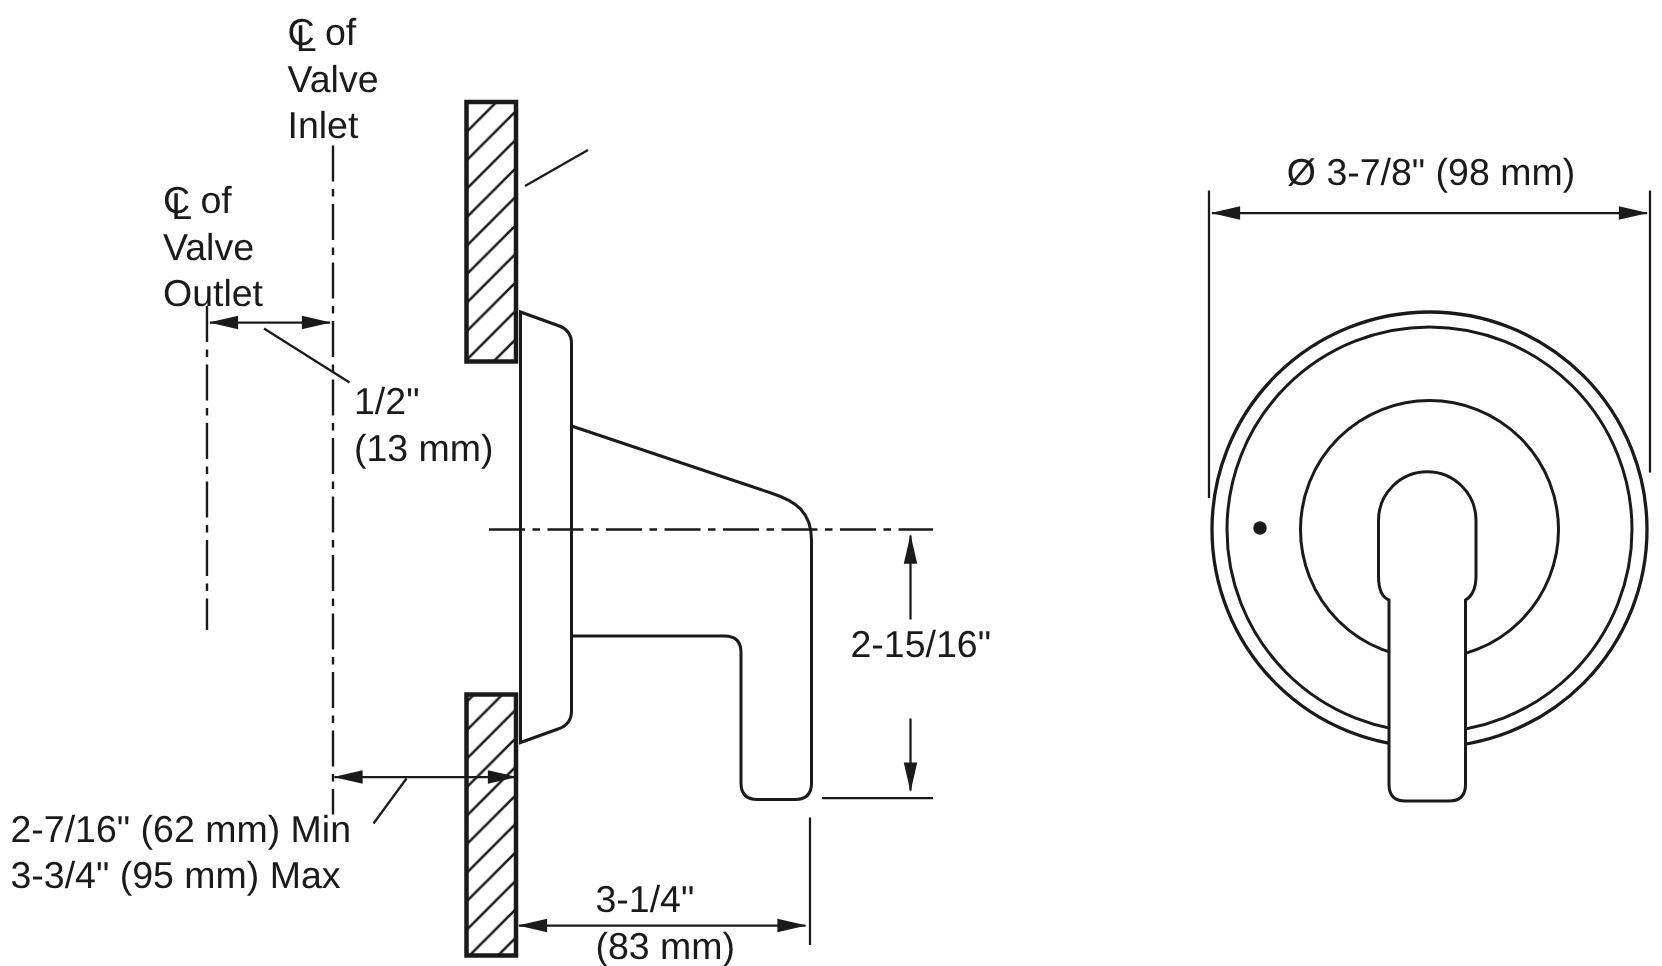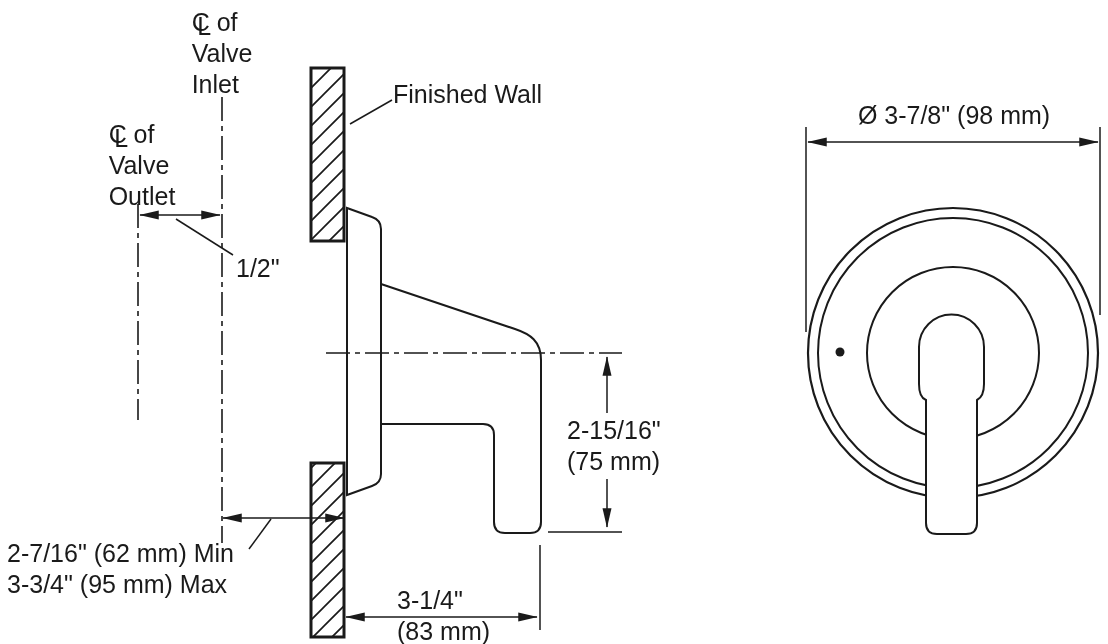--- a/index.html
+++ b/index.html
@@ -96,36 +96,35 @@
   </div>
 
   <div class="label centered" style="left:142px;top:119px;">
     <div>
       <span class="clsym"><span>C</span><span class="cl-el">L</span></span><span class="of-word">of</span>
     </div>
     <div>Valve</div>
     <div>Outlet</div>
   </div>
 
-  <div class="label" style="left:393px;top:79px;">Finished Wall</div>
 
   <div class="label" style="left:236px;top:253px;">
     <div>1/2"</div>
+    <div>(13 mm)</div>
   </div>
 
   <div class="label" style="left:7px;top:538px;">
     <div>2-7/16" (62 mm) Min</div>
     <div>3-3/4" (95 mm) Max</div>
   </div>
 
   <div class="label" style="left:397px;top:585px;">
     <div>3-1/4"</div>
     <div>(83 mm)</div>
   </div>
 
   <div class="label" style="left:567px;top:415px;">
     <div>2-15/16"</div>
-    <div>(75 mm)</div>
   </div>
 
   <div class="label centered" style="left:954px;top:100px;">Ø 3-7/8" (98 mm)</div>
 
 </div>
 
 </body></html>

